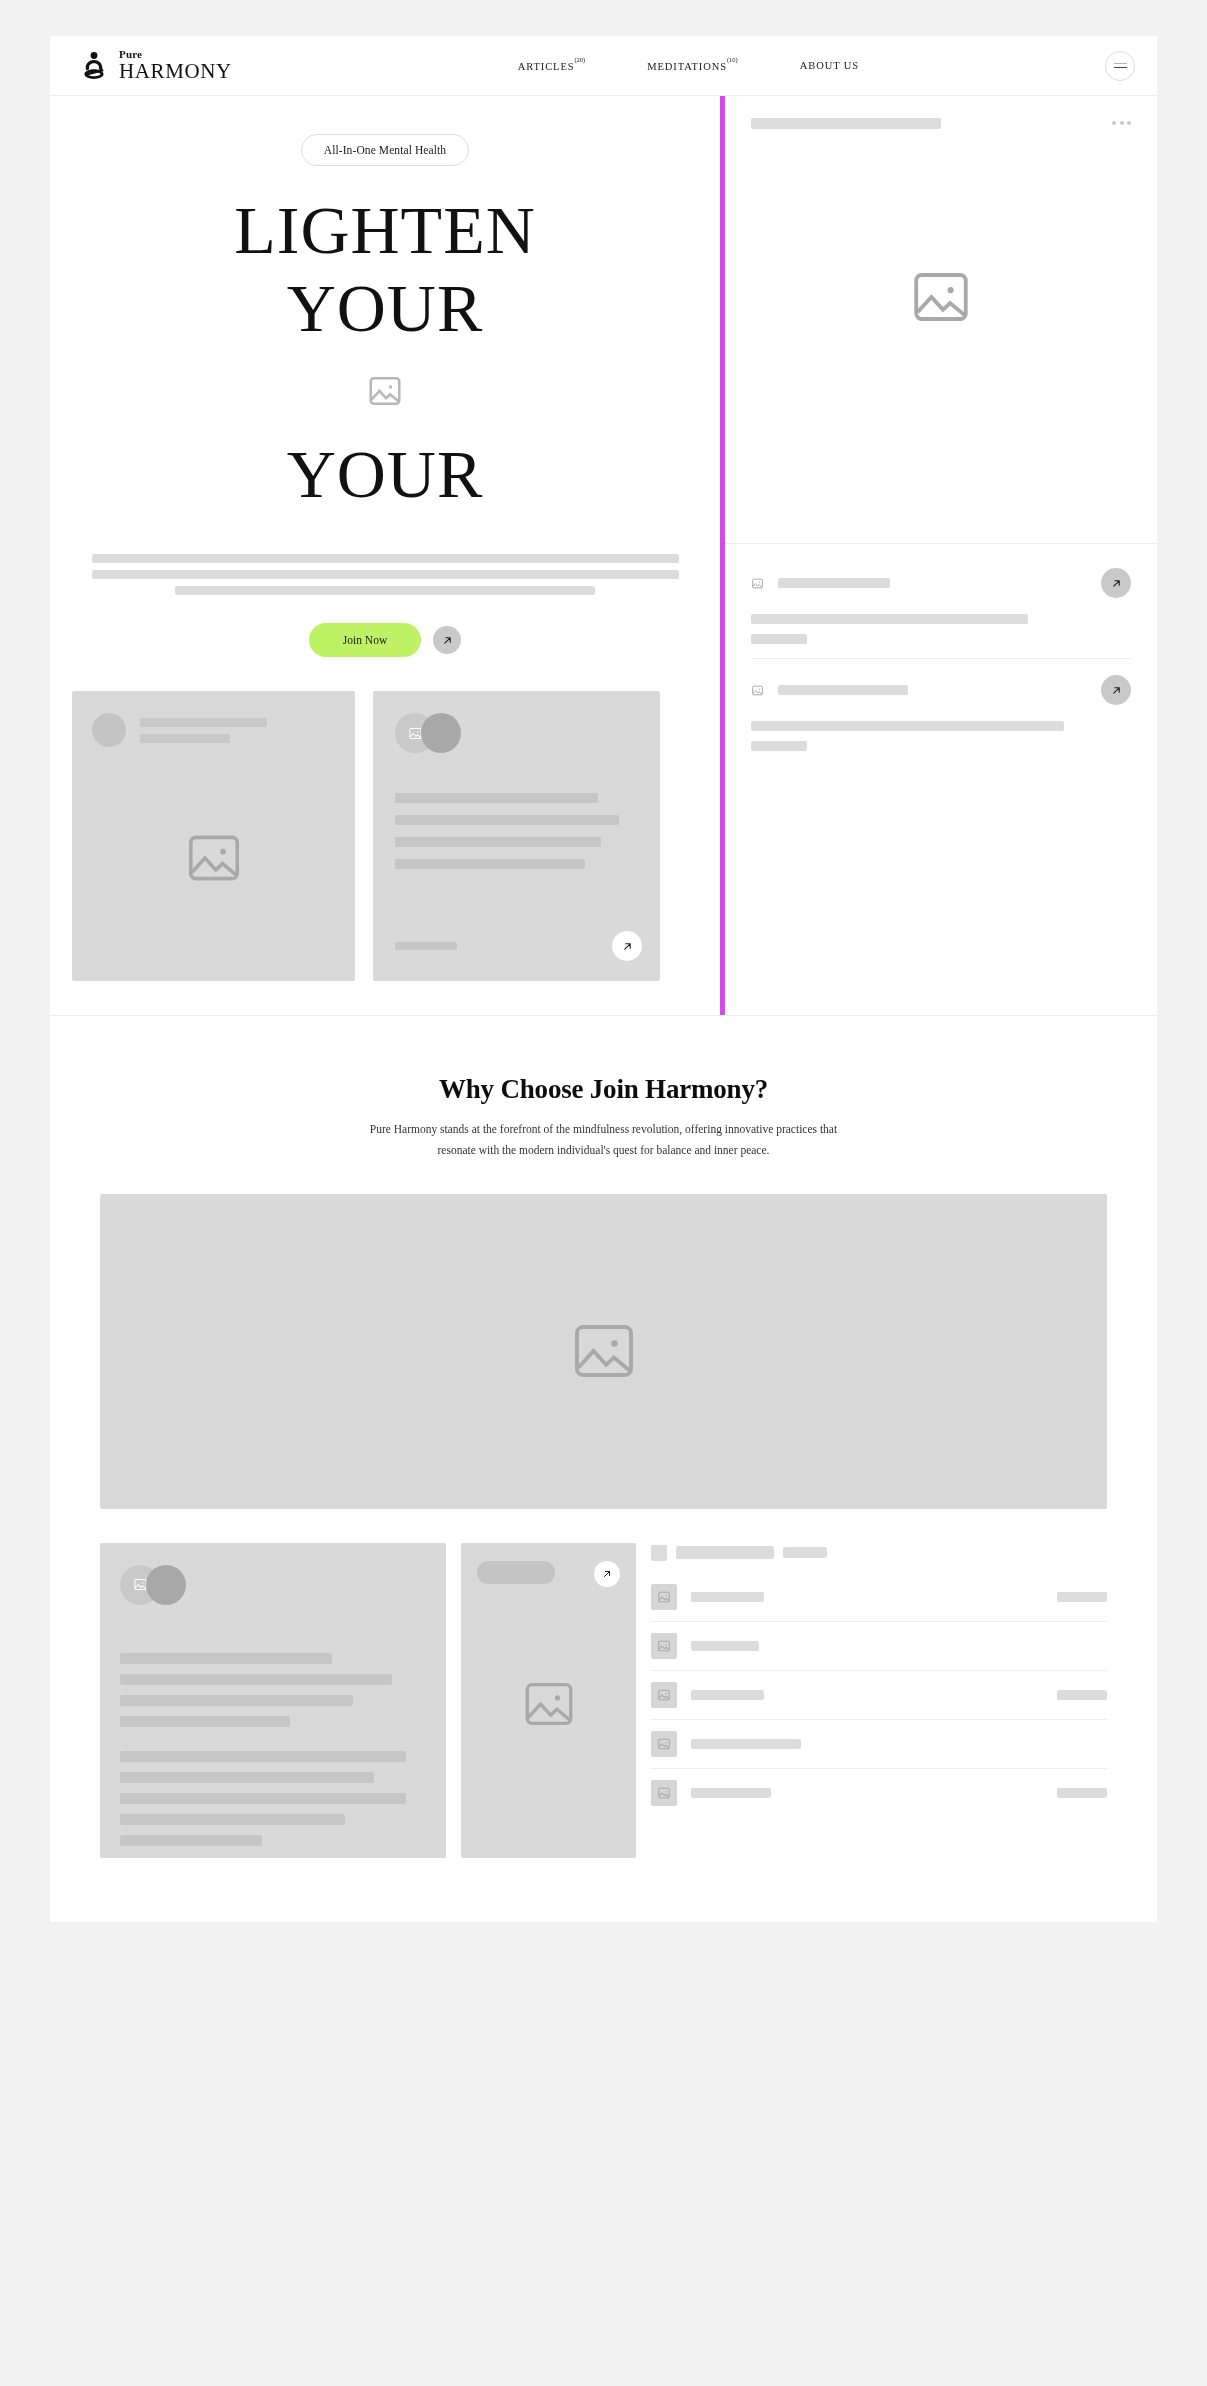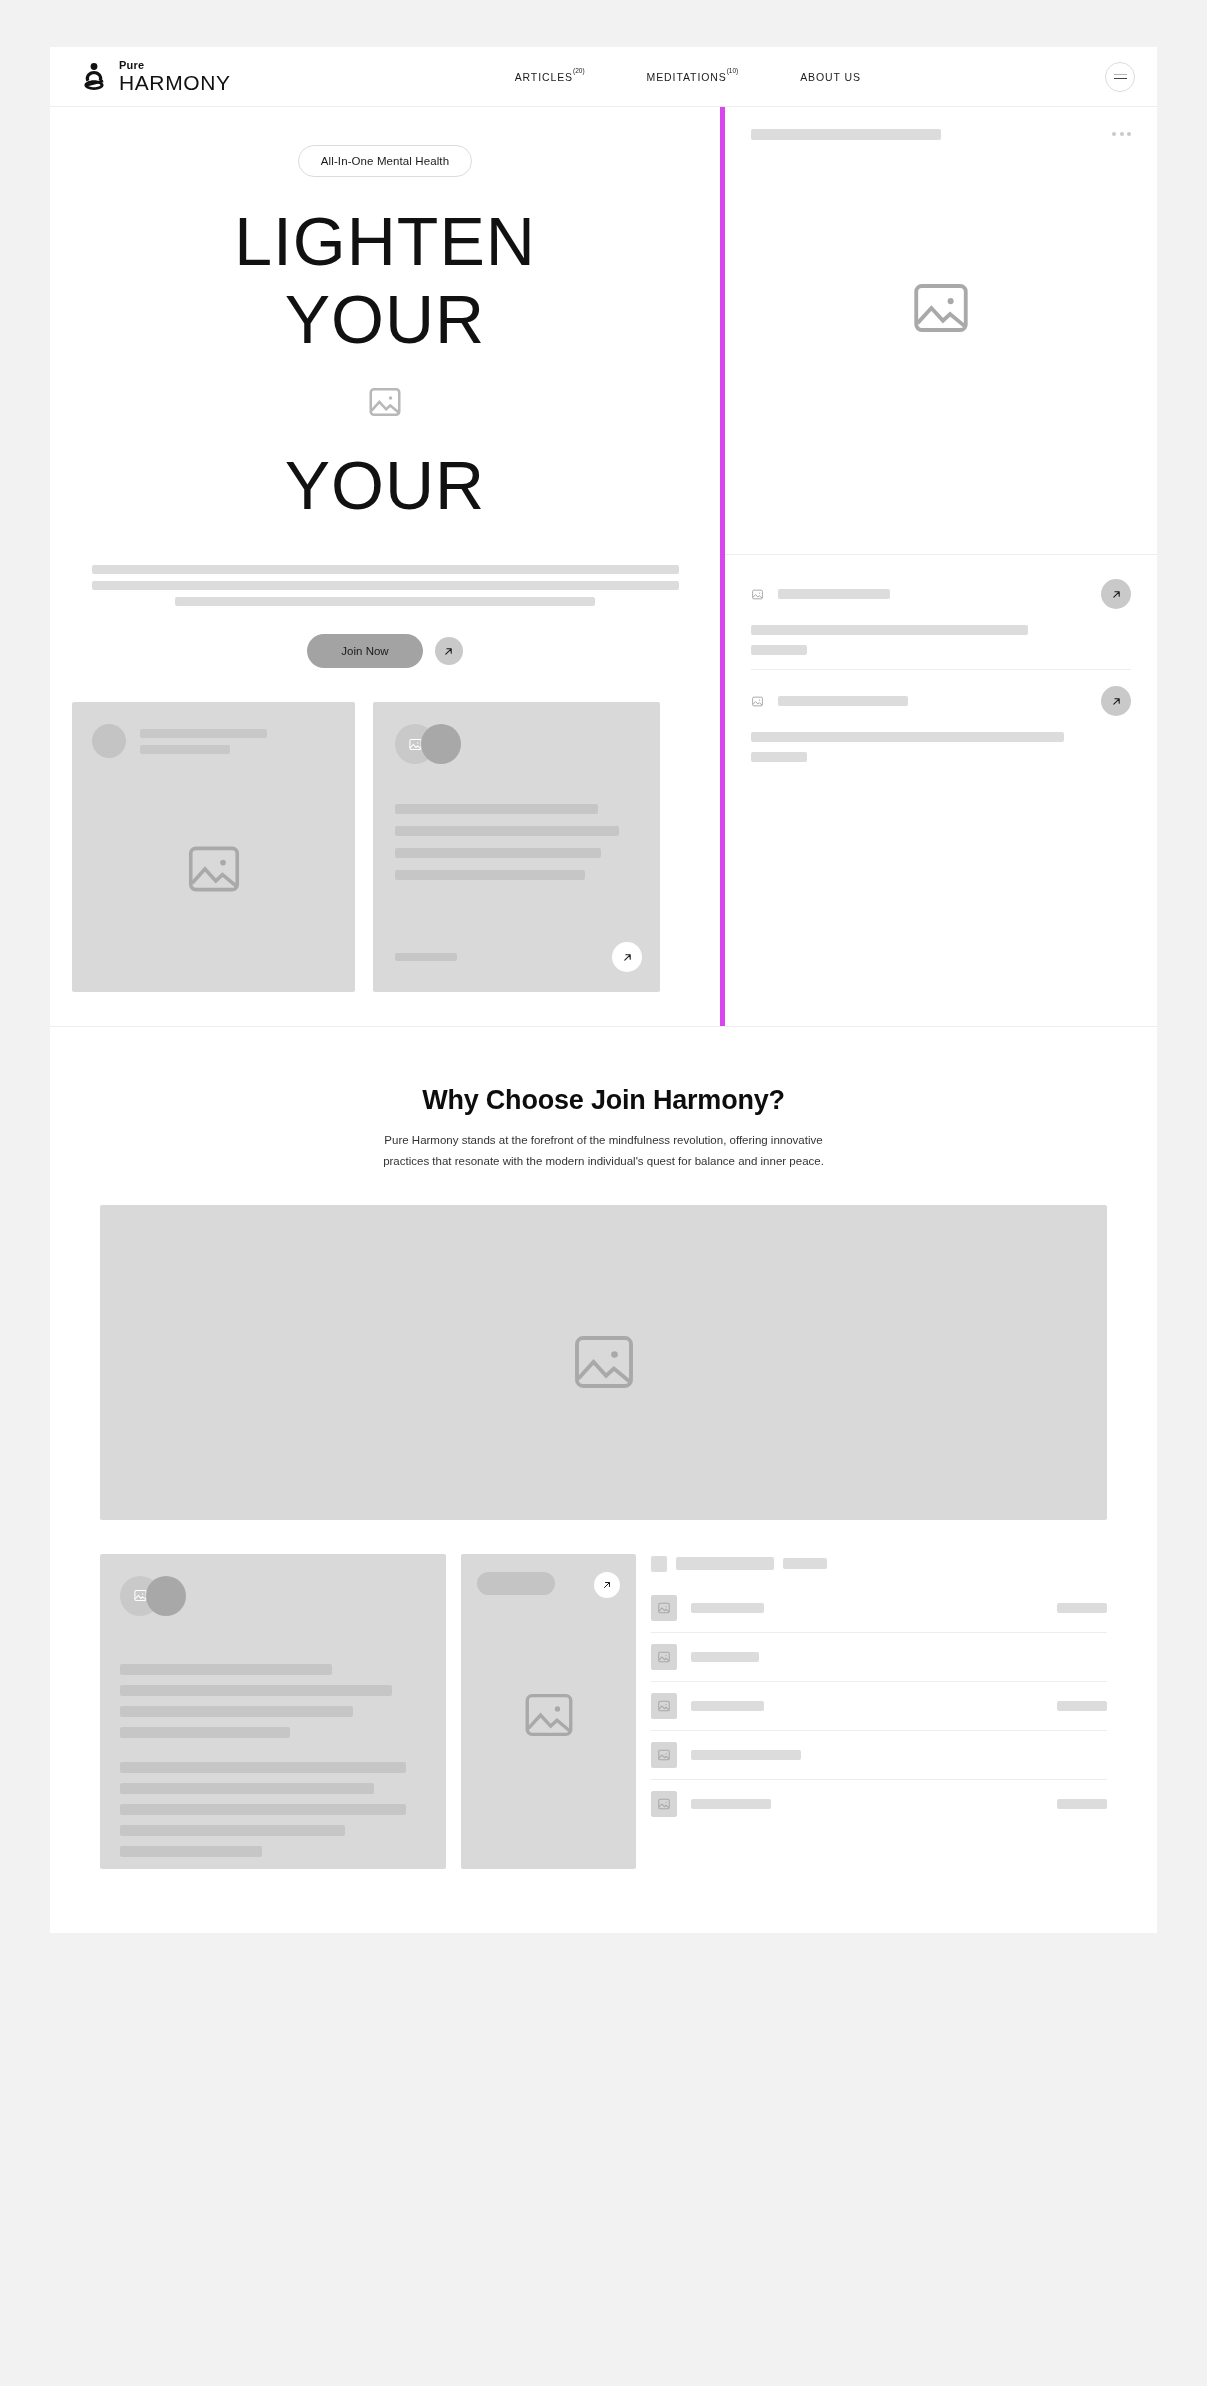--- a/index.html
+++ b/index.html
@@ -8,23 +8,24 @@
     width: 1207px;
     height: 2386px;
     background: #f2f2f2;
     font-family: "Liberation Sans", sans-serif;
     overflow: hidden;
   }
 
   .page {
     position: absolute;
     left: 50px;
-    top: 47px;
+    top: 36px;
     width: 1107px;
     background: #ffffff;
+    font-family: Liberation Serif, serif;
   }
 
   
   .header {
     height: 60px;
     display: flex;
     align-items: center;
     padding: 0 22px 0 28px;
     border-bottom: 1px solid #ededed;
     background: #fff;
@@ -85,21 +86,21 @@
   }
   .headline-row + .headline-row { margin-top: 2px; flex-direction: column; }
   .img-ph { display: inline-flex; align-items: center; justify-content: center; }
 
   .skel { background: #dcdcdc; border-radius: 2px; }
   .hero-copy { margin-top: 42px; display: flex; flex-direction: column; align-items: center; gap: 7px; }
   .hero-copy .skel { height: 9px; }
 
   .hero-cta { margin-top: 28px; display: flex; align-items: center; justify-content: center; gap: 12px; }
   .btn-primary {
-    background: #a3a3a3; border: none; border-radius: 999px;
+    background: #bef264; border: none; border-radius: 999px;
     padding: 11px 34px; font-size: 11.5px; font-weight: 500;
     color: #1a1a1a; cursor: pointer; font-family: inherit;
   }
   .btn-round {
     width: 28px; height: 28px; border-radius: 50%;
     background: #c9c9c9; display: flex; align-items: center;
     justify-content: center; cursor: pointer; border: none; flex: 0 0 28px;
   }
 
   .hero-cards { margin-top: 34px; display: flex; gap: 18px; }

